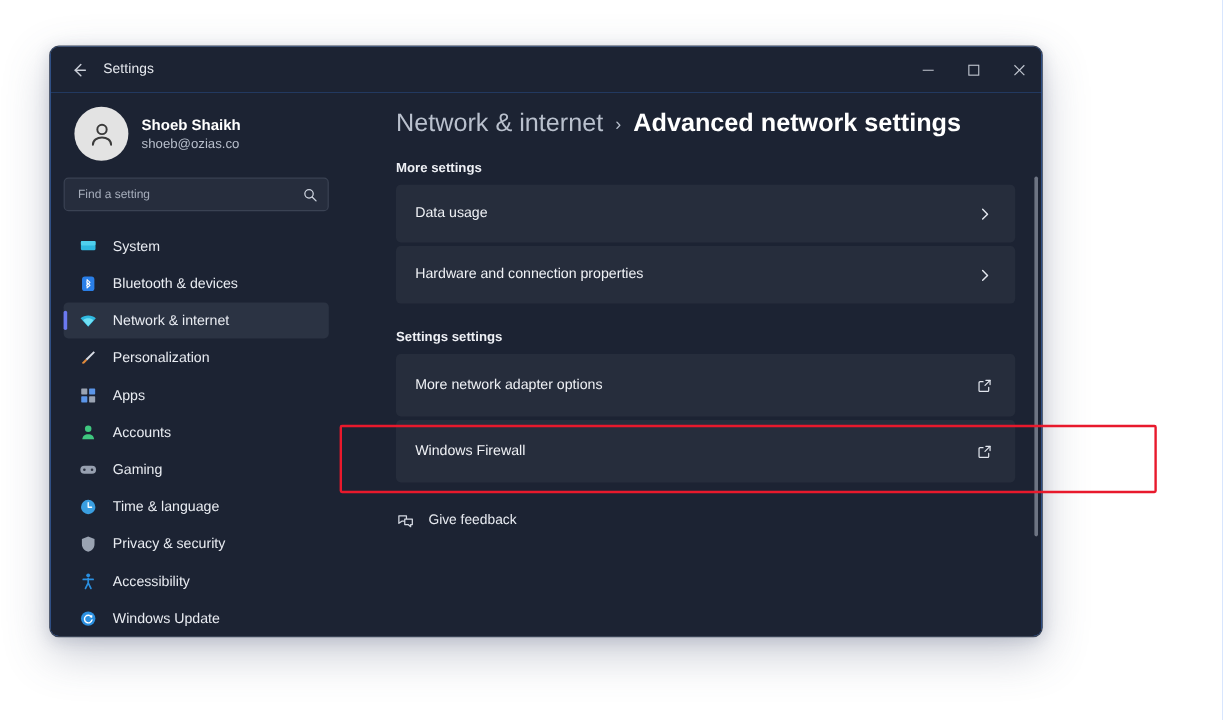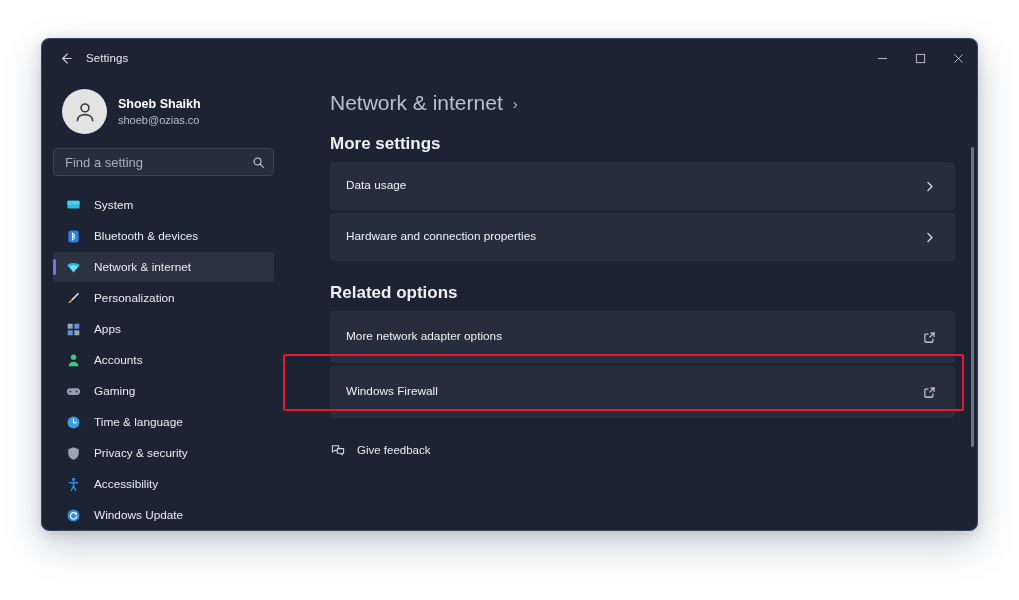--- a/index.html
+++ b/index.html
@@ -11,21 +11,21 @@
     font-family: "Liberation Sans", sans-serif;
     overflow: hidden;
     position: relative;
   }
 
   
   .window {
     position: absolute;
     left: 41px;
     top: 38px;
-    width: 937px;
+    width: 828px;
     height: 493px;
     background: #3b82f6;
     border-radius: 8px;
     border: 1px solid #3b4456;
     box-shadow: 0 14px 38px rgba(80,90,120,0.30), 0 3px 12px rgba(80,90,120,0.20);
     overflow: hidden;
     display: flex;
     flex-direction: column;
   }
 
@@ -117,21 +117,21 @@
     display: flex;
     align-items: center;
     padding: 0 8px 0 11px;
   }
   .searchbox input {
     flex: 1;
     background: transparent;
     border: none;
     outline: none;
     color: #cfd5e0;
-    font-size: 13px;
+    font-size: 10px;
     font-family: "Liberation Sans", sans-serif;
   }
   .searchbox input::placeholder { color: #a7aebc; }
   .search-ico { width: 13px; height: 13px; color: #cdd3de; flex: 0 0 13px; }
 
   .navlist { display: flex; flex-direction: column; gap: 1px; }
   .navitem {
     height: 30px;
     display: flex;
     align-items: center;
@@ -172,21 +172,21 @@
     align-items: center;
     gap: 10px;
     margin-bottom: 19px;
     white-space: nowrap;
   }
   .bc-parent { color: #b9c0cd; }
   .bc-sep { color: #b9c0cd; font-size: 15px; }
   .bc-current { color: #ffffff; font-weight: bold; }
 
   .section-label {
-    font-size: 17px;
+    font-size: 11px;
     font-weight: bold;
     color: #eef0f5;
     margin-bottom: 8px;
   }
 
   .cards { display: flex; flex-direction: column; gap: 3px; }
   .card {
     background: #262d3c;
     border-radius: 4px;
     min-height: 48px;
@@ -413,20 +413,21 @@
         </div>
 
       </div>
     </div>
 
     <div class="main">
 
       <div class="breadcrumb">
         <span class="bc-parent">Network &amp; internet</span>
         <span class="bc-sep">›</span>
+        <span class="bc-current">Advanced network settings</span>
       </div>
 
       <div class="section-label">More settings</div>
 
       <div class="cards">
 
         <div class="card">
           <div class="card-text">
             <div class="card-title">Data usage</div>
           </div>
@@ -446,21 +447,21 @@
                 <path d="M6 3 L11 8 L6 13" stroke-linecap="round" stroke-linejoin="round"></path>
               </svg>
           </div>
         </div>
 
 
       </div>
 
       <div class="spacer-lg"></div>
 
-      <div class="section-label">Related options</div>
+      <div class="section-label">Settings settings</div>
 
       <div class="cards">
 
         <div class="card" style="min-height:52px">
           <div class="card-text">
             <div class="card-title">More network adapter options</div>
           </div>
           <div class="card-ico ext">
             <svg viewBox="0 0 16 16" fill="none" stroke="currentColor" stroke-width="1.25">
               <path d="M9.3 2.4h4.3v4.3" stroke-linecap="round" stroke-linejoin="round"></path>

